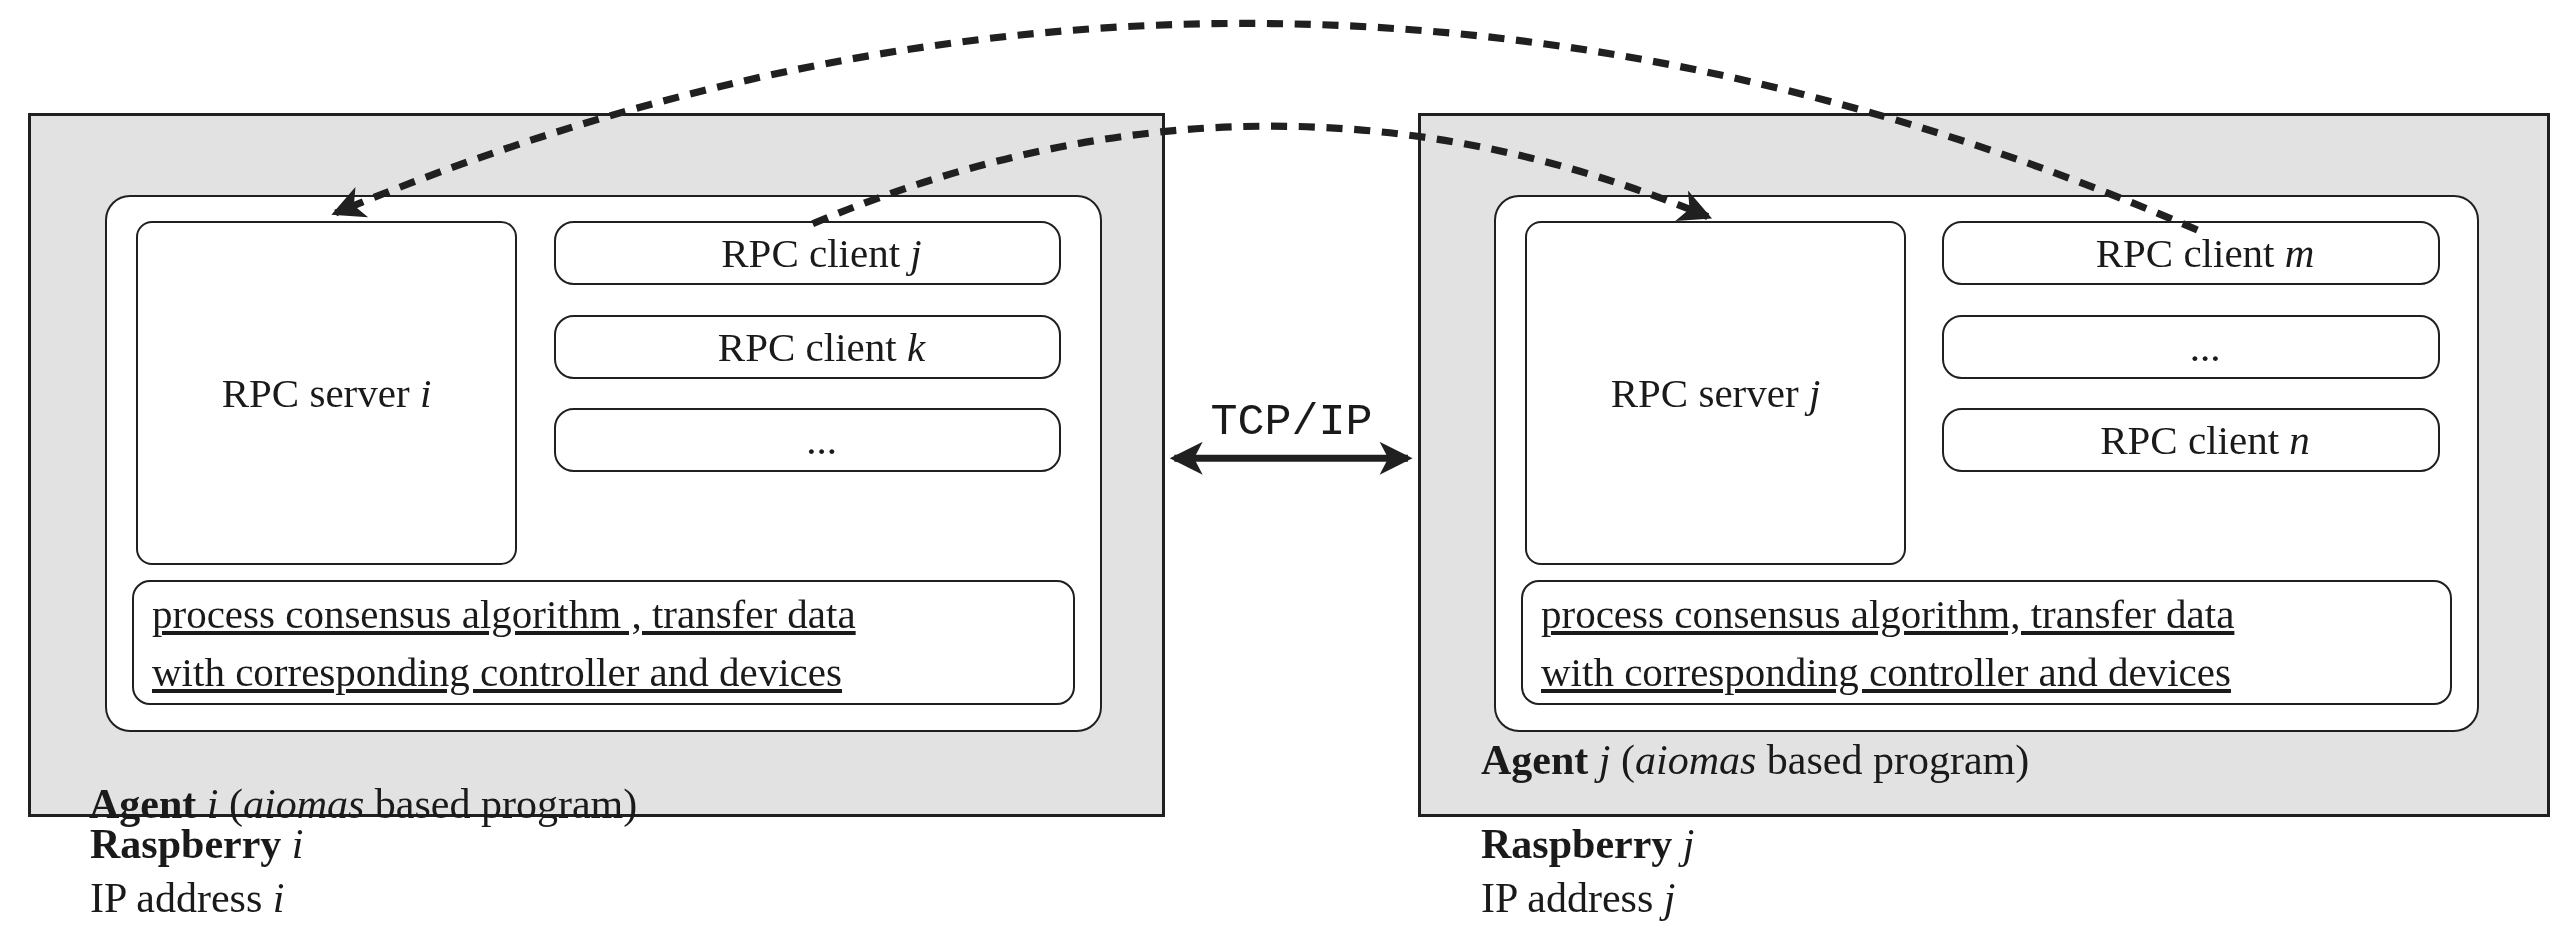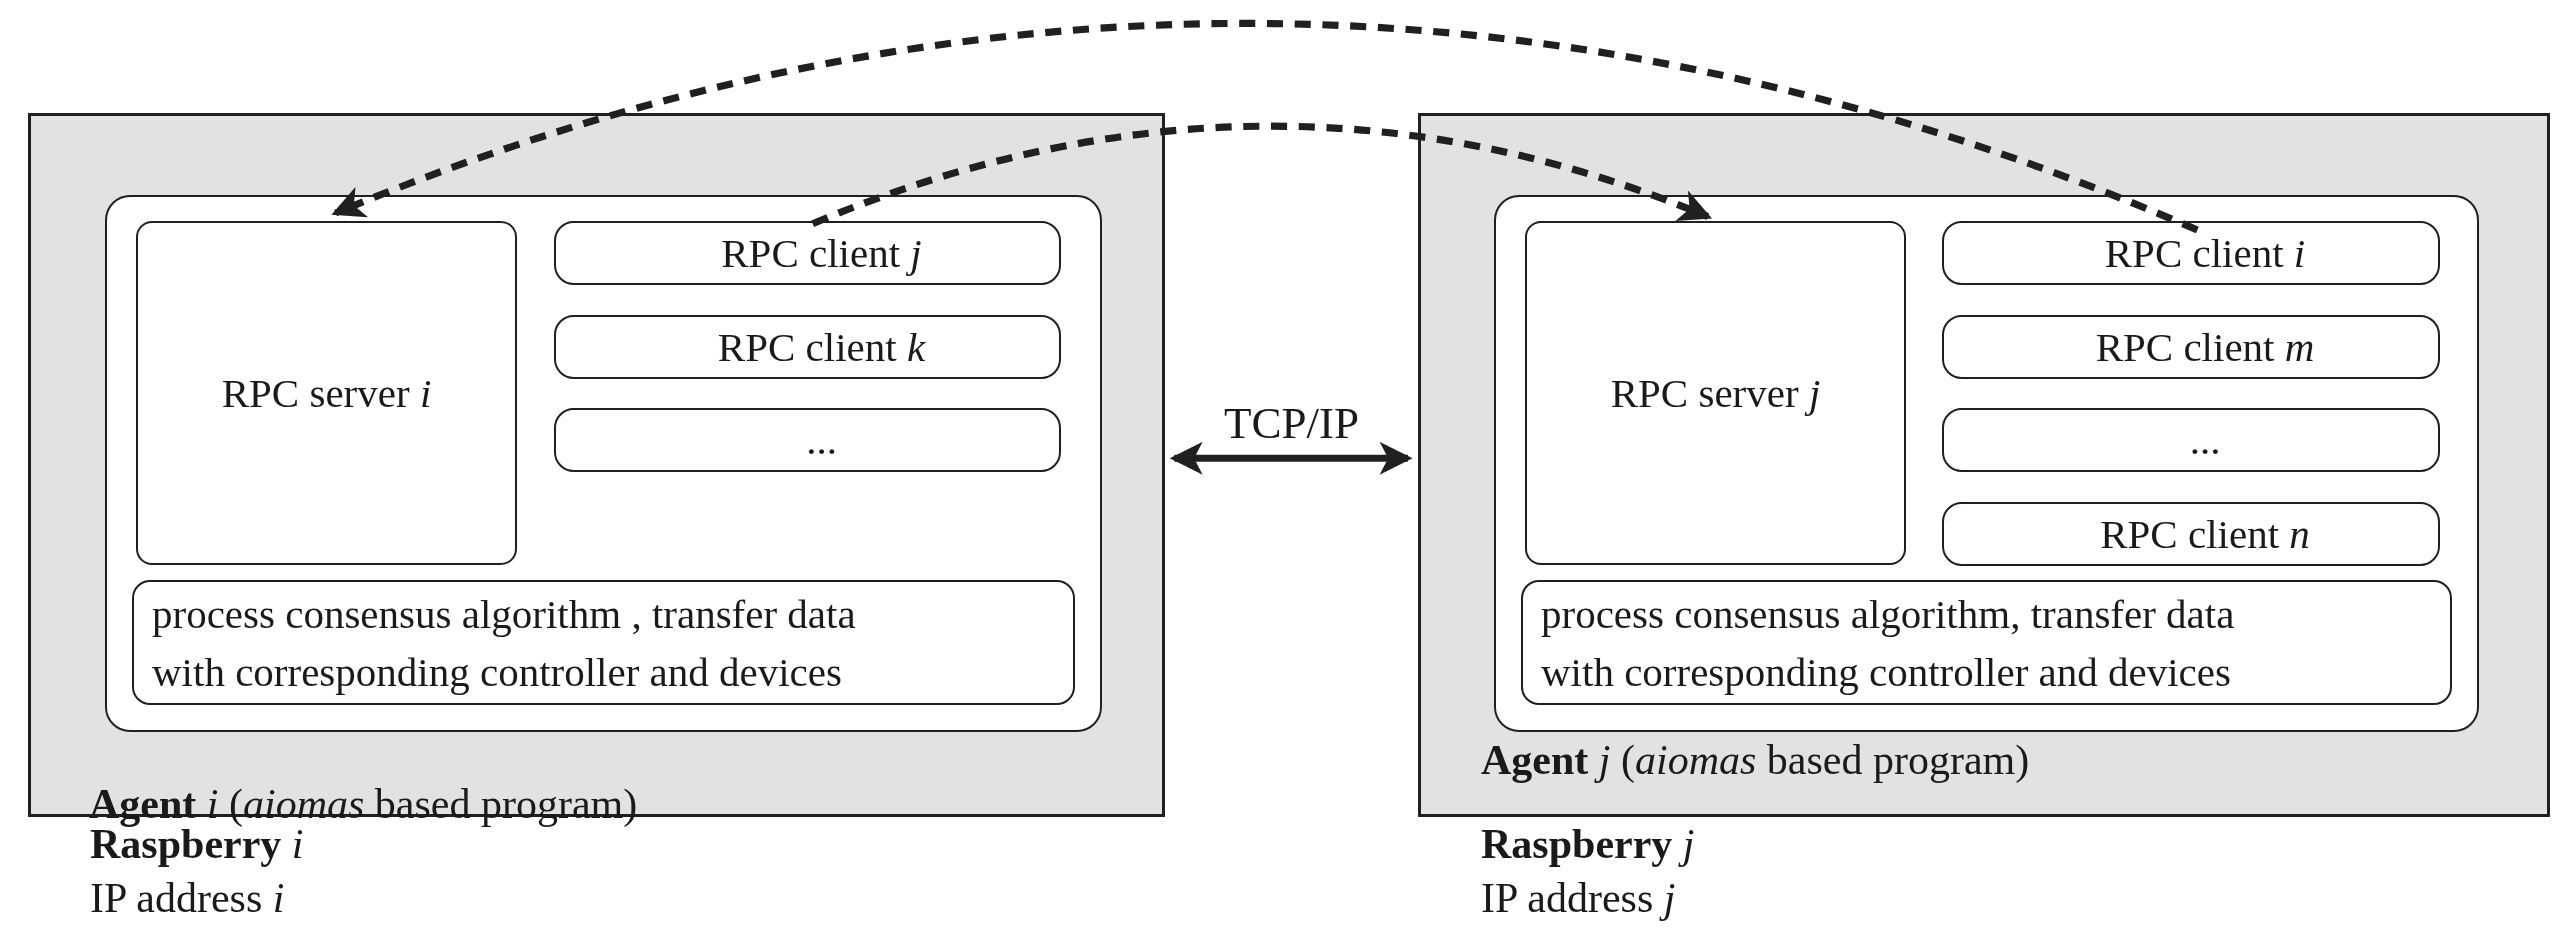--- a/index.html
+++ b/index.html
@@ -87,20 +87,21 @@
     top: 383px;
     height: 125px;
     border: 2.7px solid #202020;
     border-radius: 18px;
     box-sizing: border-box;
     padding: 2.7px 18px 0 18px;
     font-size: 41px;
     line-height: 58px;
     background: #ffffff;
     white-space: nowrap;
+    text-decoration: underline;
   }
 
   
   .agent-caption {
     position: absolute;
     top: 620px;
     font-size: 42px;
     white-space: nowrap;
   }
   .panel-0 .agent-caption { left: 58px; margin-top: 44px; }
@@ -120,20 +121,21 @@
 
   
   .tcp-label {
     position: absolute;
     left: 1166px;
     width: 251px;
     top: 397px;
     text-align: center;
     font-size: 45px;
     white-space: nowrap;
+    font-family: Liberation Mono, monospace;
   }
 
   .overlay {
     position: absolute;
     left: 0; top: 0;
     width: 2576px;
     height: 947px;
     pointer-events: none;
   }
 </style>
@@ -173,23 +175,20 @@
   <div class="ip-label ip-0">
     <span>IP address </span><span class="var">i</span>
   </div>
 
   <section class="panel panel-1">
     <div class="program">
       <div class="server-box">
         <span><span>RPC server </span><span class="var">j</span></span>
       </div>
       <div class="clients">
-        <div class="client-box">
-            <span><span>RPC client </span><span class="var">i</span></span>
-          </div>
         <div class="client-box">
             <span><span>RPC client </span><span class="var">m</span></span>
           </div>
         <div class="client-box">
             <span><span>...</span><span class="var"></span></span>
           </div>
         <div class="client-box">
             <span><span>RPC client </span><span class="var">n</span></span>
           </div>
       </div>

